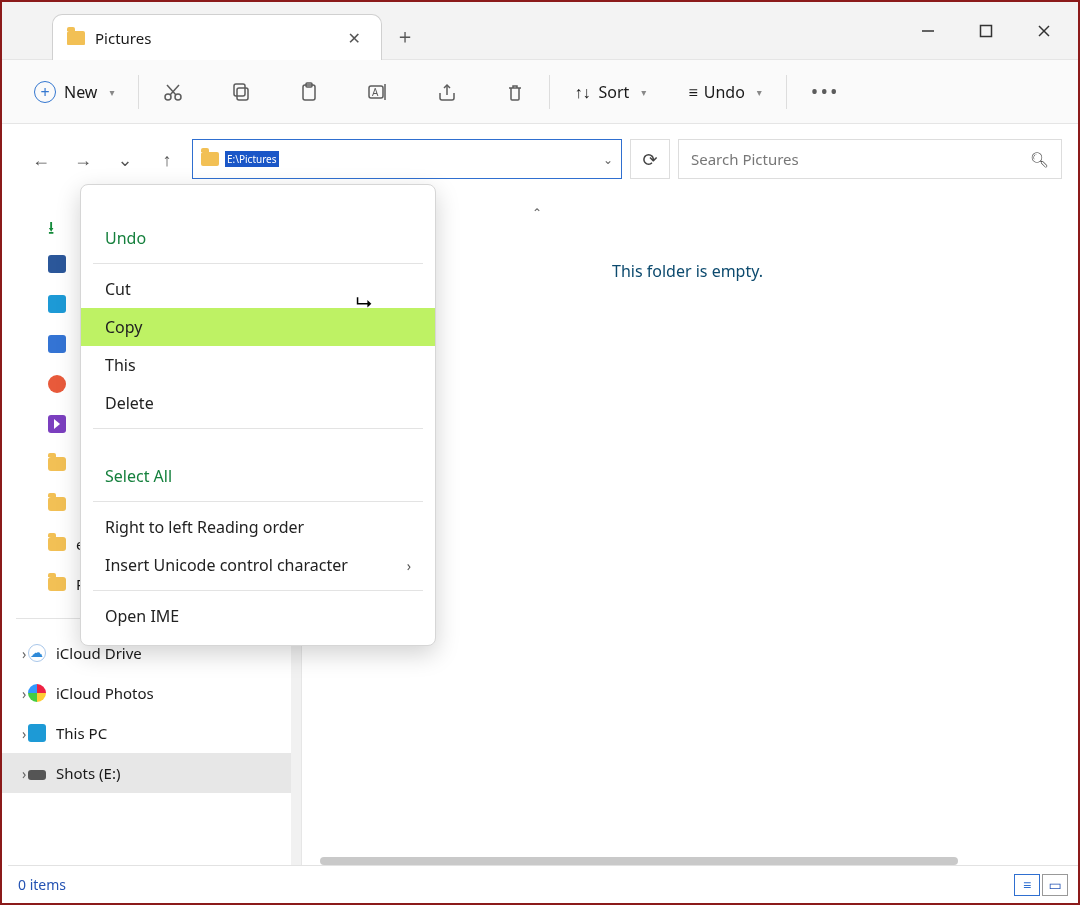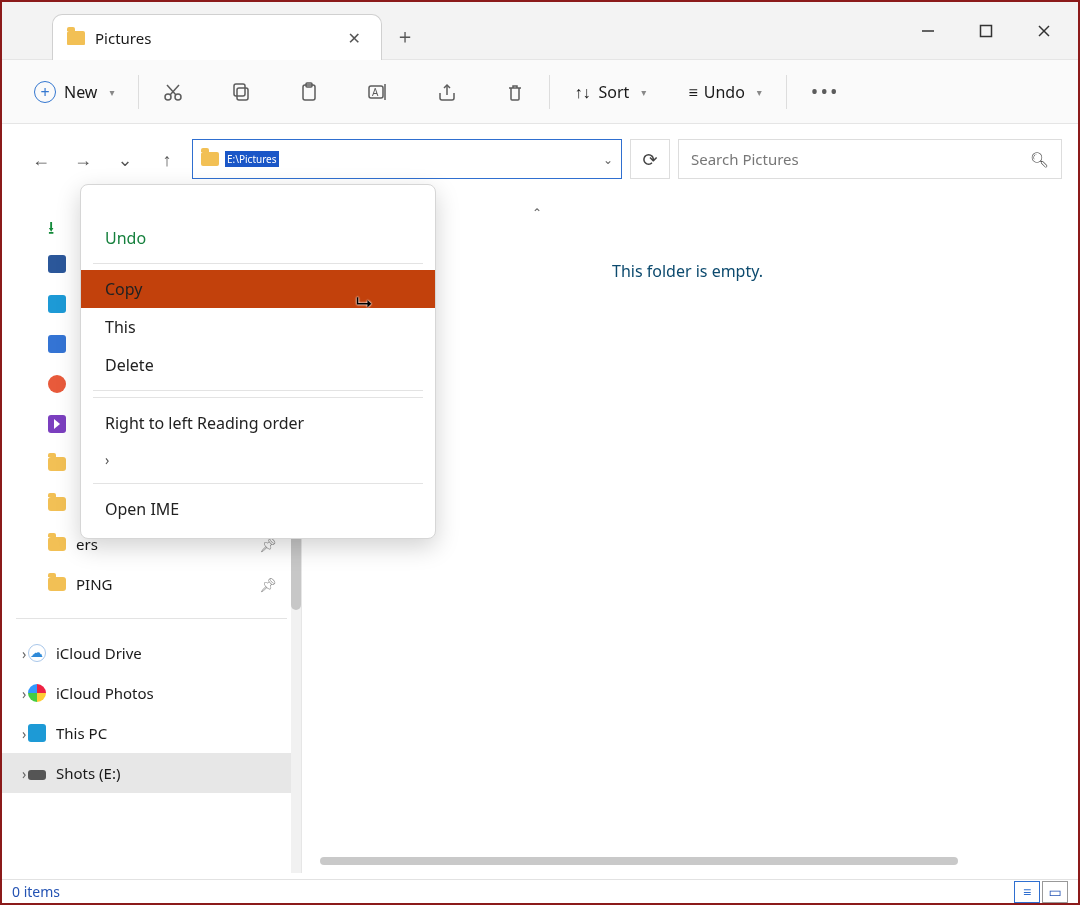--- a/index.html
+++ b/index.html
@@ -111,27 +111,27 @@
 
   
   .ctxmenu {
     position:absolute; left:78px; top:182px; width:356px;
     background:#fff; border:1px solid #d6d6d6; border-radius:8px;
     box-shadow:0 8px 24px rgba(0,0,0,.18);
     padding:6px 0 10px; z-index:50; font-size:16px;
   }
   .ctx-item { padding:8px 24px; display:flex; align-items:center; justify-content:space-between; color:#222; }
   .ctx-item.disabled { color:#15803d;margin-top:28px; }
-  .ctx-item.hover { background:#c2410c; }
+  .ctx-item.hover { background:#bef264; }
   .ctx-sep { height:1px; background:#e3e3e3; margin:6px 12px; }
   .ctx-arrow { color:#555; font-size:14px; }
   .cursor { position:absolute; left:354px; top:286px; z-index:60; font-size:20px; color:#000; text-shadow:0 0 2px #fff,0 0 2px #fff; }
 
   
-  .statusbar { position:absolute; left:0; right:0; bottom:0; height:24px; border-top:1px solid #e2e2e2; display:flex; align-items:center; padding:0 10px; font-size:14px; color:#2453b3; background:#fff; }
+  .statusbar { position:absolute; left:6px; right:0; bottom:0; height:38px; border-top:1px solid #e2e2e2; display:flex; align-items:center; padding:0 10px; font-size:14px; color:#2453b3; background:#fff; }
   .view-toggles { margin-left:auto; display:flex; gap:2px; }
   .vt { width:26px; height:22px; border:1px solid #999; display:flex; align-items:center; justify-content:center; }
   .vt.active { border-color:#2f6fd0; color:#2f6fd0; }
 </style>
 </head>
 <body>
 
 <div class="titlebar">
   <div class="tab">
     <span class="folder-icon"></span>
@@ -310,27 +310,30 @@
   <div class="content">
     <span class="col-collapse">⌃</span>
     <div class="empty">This folder is empty.</div>
     <div class="hscroll"></div>
   </div>
 </div>
 
 <div class="ctxmenu">
   <div class="ctx-item disabled">Undo</div>
   <div class="ctx-sep"></div>
+  <div class="ctx-item">Cut</div>
   <div class="ctx-item hover">Copy</div>
   <div class="ctx-item">This</div>
   <div class="ctx-item">Delete</div>
   <div class="ctx-sep"></div>
+  <div class="ctx-item disabled">Select All</div>
   <div class="ctx-sep"></div>
   <div class="ctx-item">Right to left Reading order</div>
   <div class="ctx-item">
+      <span>Insert Unicode control character</span>
       <span class="ctx-arrow">›</span>
     </div>
   <div class="ctx-sep"></div>
   <div class="ctx-item">Open IME</div>
 </div>
 <div class="cursor">⮡</div>
 
 <div class="statusbar">
   <span>0 items</span>
   <div class="view-toggles">

